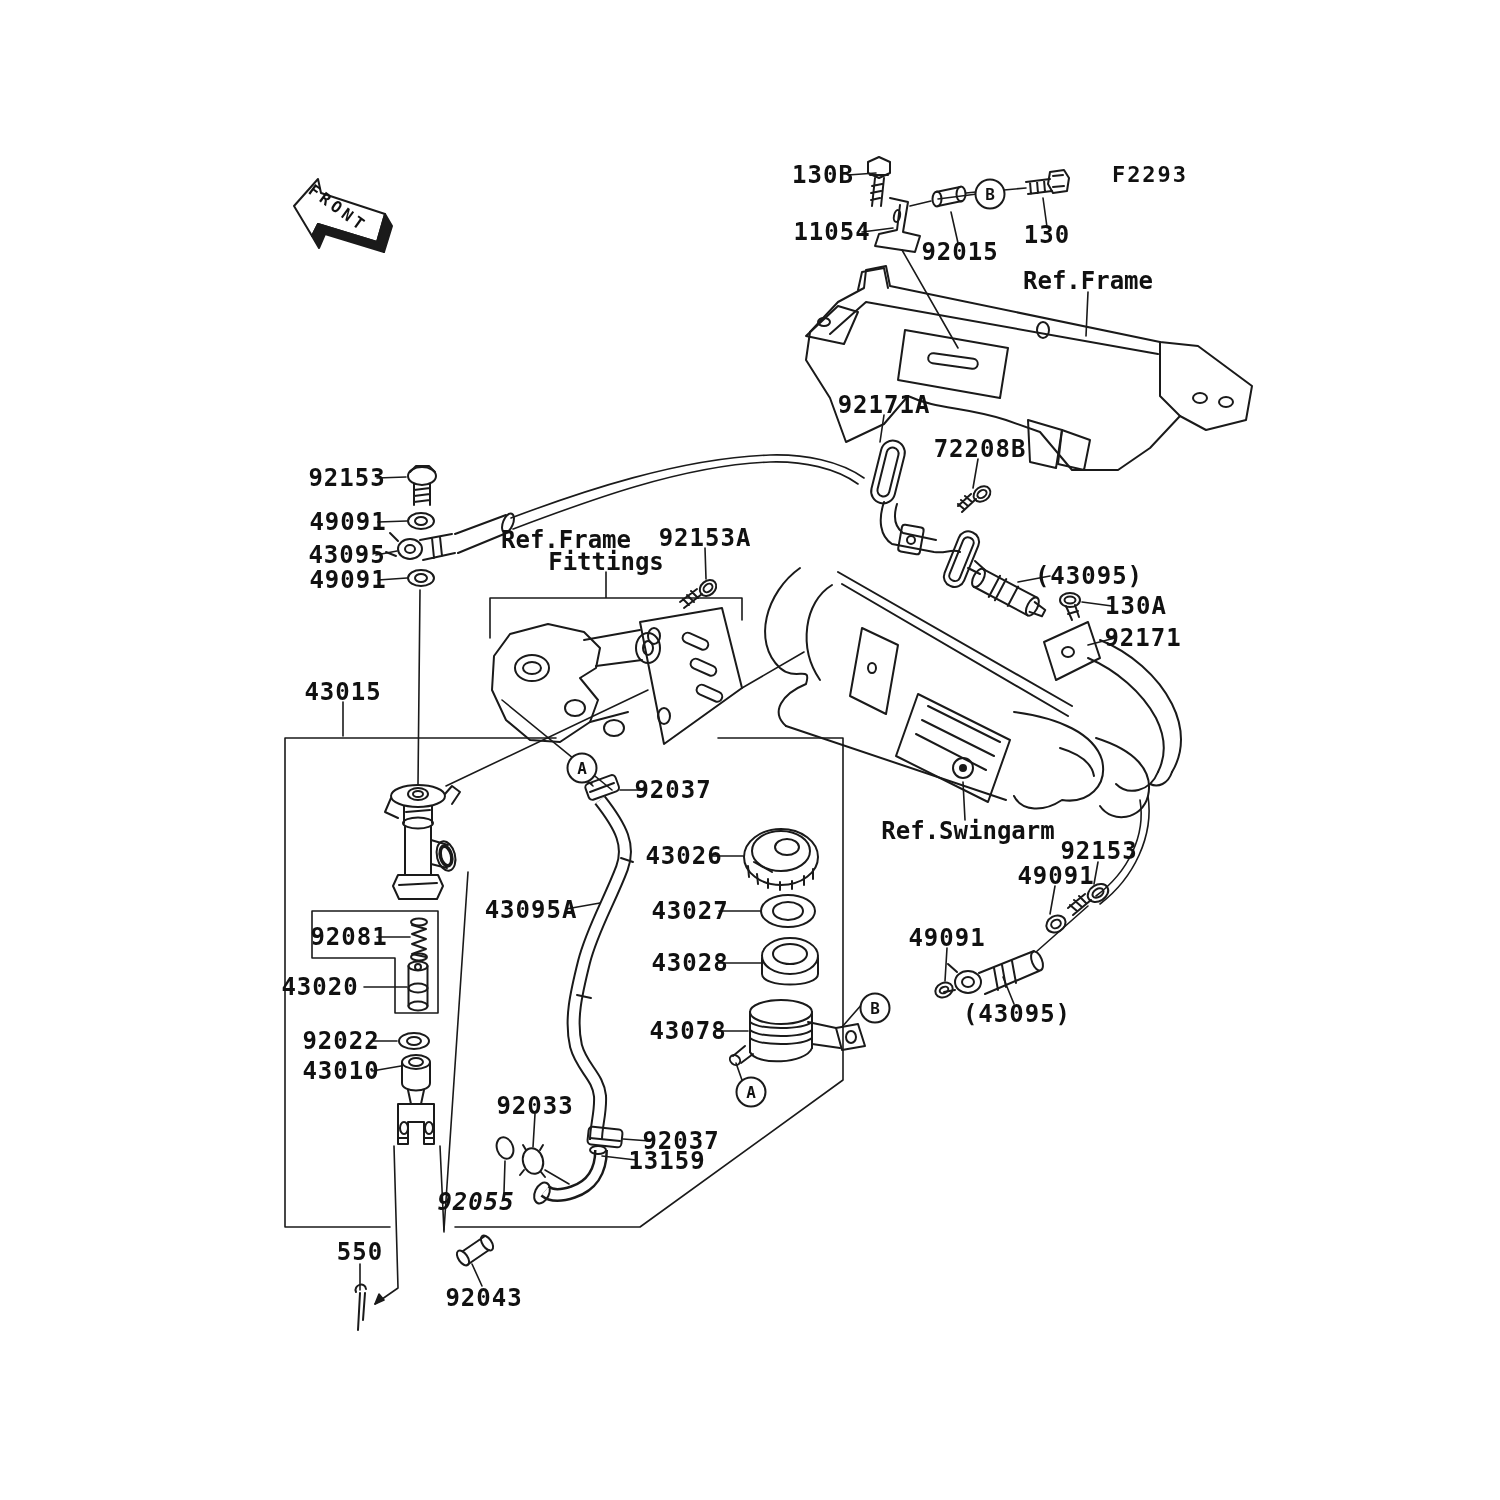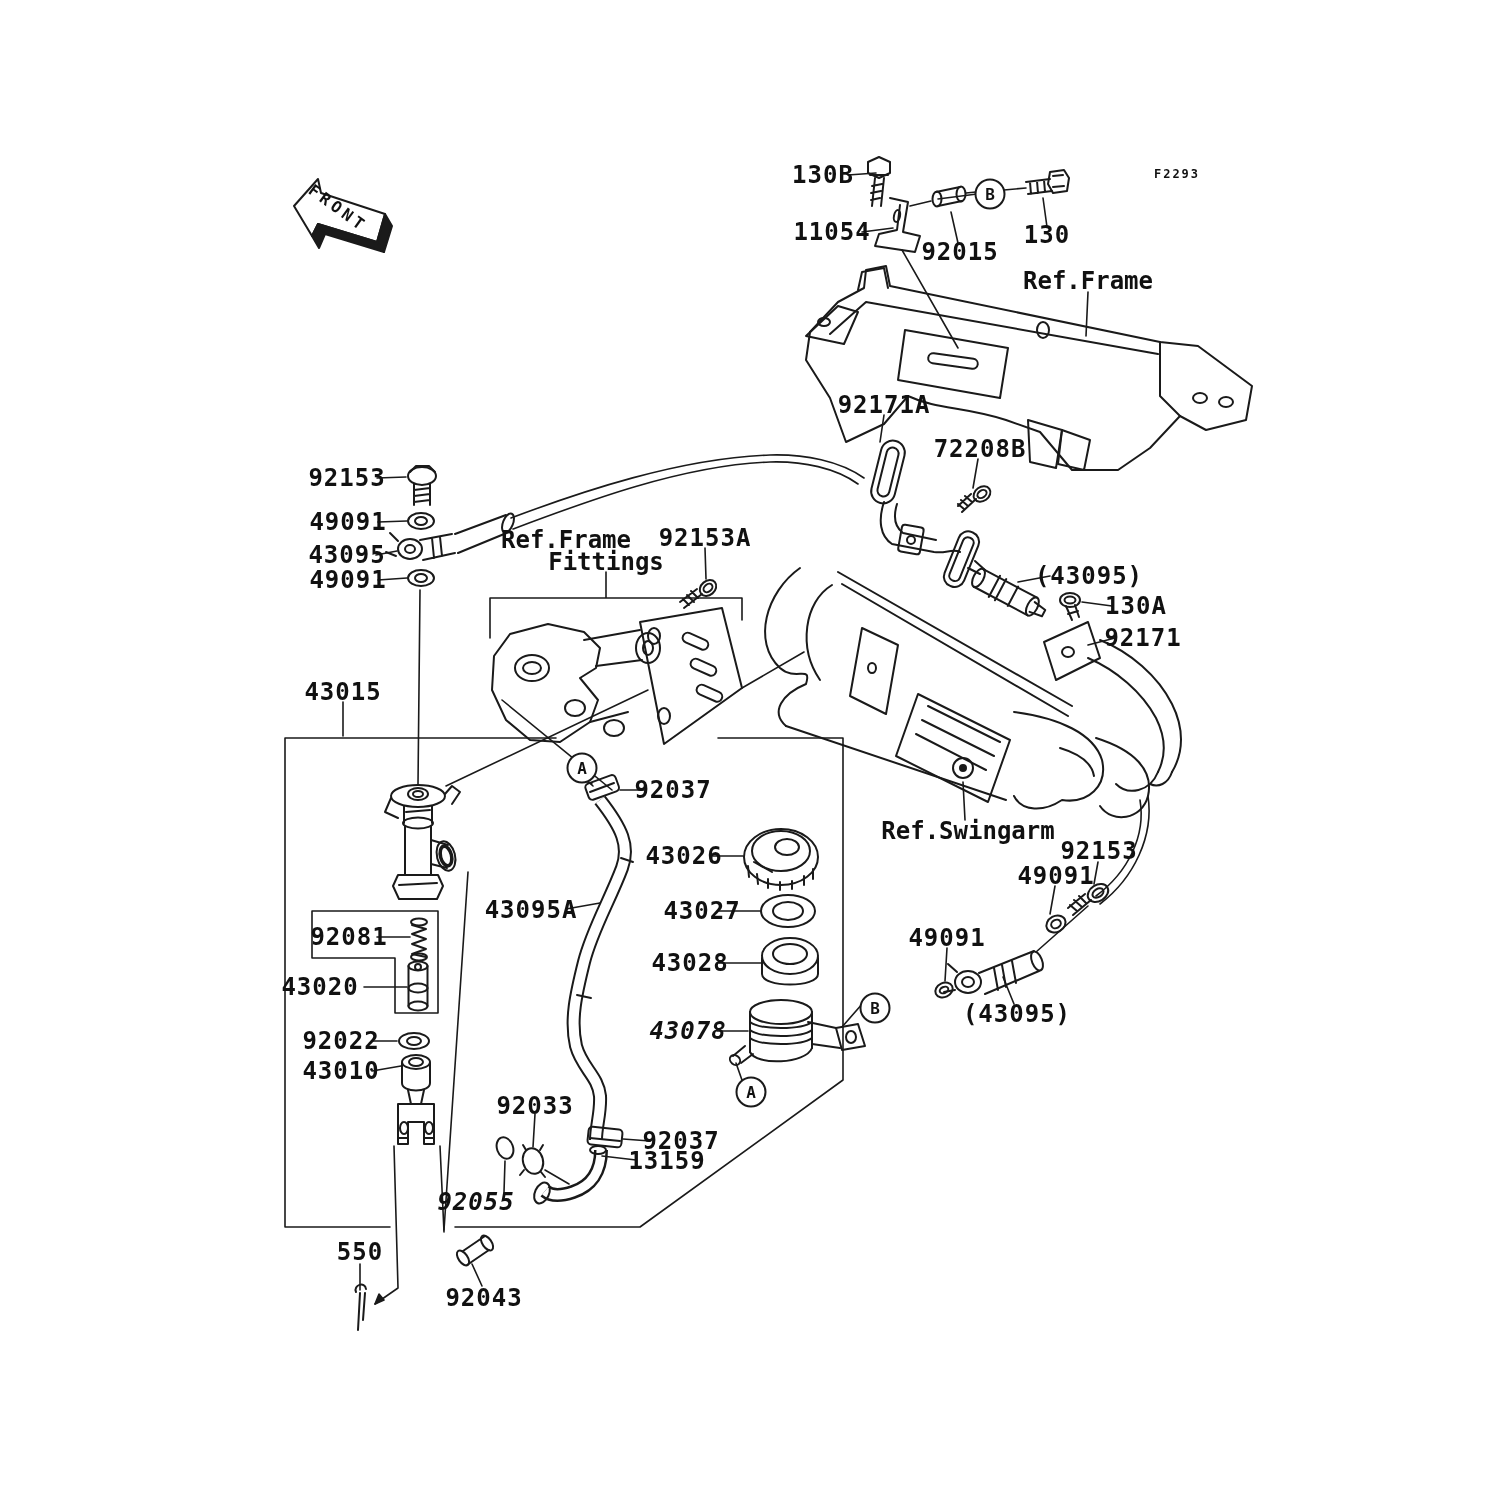--- a/index.html
+++ b/index.html
@@ -4,21 +4,21 @@
 <style>
   html,body{margin:0;padding:0;background:#ffffff;}
   .canvas{position:relative;width:1500px;height:1500px;background:#ffffff;overflow:hidden;
           font-family:"DejaVu Sans Mono","Liberation Mono",monospace;}
   svg{position:absolute;left:0;top:0;}
   .art{fill:none;stroke:#1a1a1a;stroke-width:2;stroke-linejoin:round;stroke-linecap:round;}
   .thin{stroke-width:1.6;}
   .labels{position:absolute;left:0;top:0;width:100%;height:100%;}
   .plabel{position:absolute;transform:translate(-50%,-50%);white-space:nowrap;
           font-weight:700;font-size:24px;letter-spacing:1px;color:#111;}
-  .plabel.code{font-size:12px;letter-spacing:2px;margin-left:27px;}
+  .plabel.code{font-size:22px;letter-spacing:2px;}
   .plabel.ref{letter-spacing:0px;}
   .plabel.front{font-size:16px;letter-spacing:4px;color:#111;}
   .callout{position:absolute;transform:translate(-50%,-50%);width:27px;height:27px;
            border:2.2px solid #1a1a1a;border-radius:50%;background:#fff;color:#111;
            display:flex;align-items:center;justify-content:center;
            font-weight:700;font-size:16px;font-family:"DejaVu Sans Mono",monospace;}
 </style>
 </head>
 <body>
 
@@ -352,23 +352,23 @@
       <span class="plabel" style="left: 348px; top: 580px;">49091</span>
       <span class="plabel ref" style="left: 566px; top: 540px;">Ref.Frame</span>
       <span class="plabel ref" style="left: 606px; top: 562px;">Fittings</span>
       <span class="plabel" style="left: 705px; top: 538px;">92153A</span>
       <span class="plabel" style="left: 1089px; top: 576px;">(43095)</span>
       <span class="plabel" style="left: 1136px; top: 606px;">130A</span>
       <span class="plabel" style="left: 1143px; top: 638px;">92171</span>
       <span class="plabel" style="left: 343px; top: 692px;">43015</span>
       <span class="plabel" style="left: 673px; top: 790px;">92037</span>
       <span class="plabel" style="left: 684px; top: 856px;">43026</span>
-      <span class="plabel" style="left: 690px; top: 911px; margin-left: 12px;">43027</span>
+      <span class="plabel" style="left: 690px; top: 911px;">43027</span>
       <span class="plabel" style="left: 690px; top: 963px;">43028</span>
-      <span class="plabel" style="left: 688px; top: 1031px; font-style: italic;">43078</span>
+      <span class="plabel" style="left: 688px; top: 1031px;">43078</span>
       <span class="plabel" style="left: 531px; top: 910px;">43095A</span>
       <span class="plabel" style="left: 349px; top: 937px;">92081</span>
       <span class="plabel" style="left: 320px; top: 987px;">43020</span>
       <span class="plabel" style="left: 341px; top: 1041px;">92022</span>
       <span class="plabel" style="left: 341px; top: 1071px;">43010</span>
       <span class="plabel" style="left: 535px; top: 1106px;">92033</span>
       <span class="plabel" style="left: 476px; top: 1202px; font-style: italic;">92055</span>
       <span class="plabel" style="left: 681px; top: 1141px;">92037</span>
       <span class="plabel" style="left: 667px; top: 1161px;">13159</span>
       <span class="plabel" style="left: 360px; top: 1252px;">550</span>

